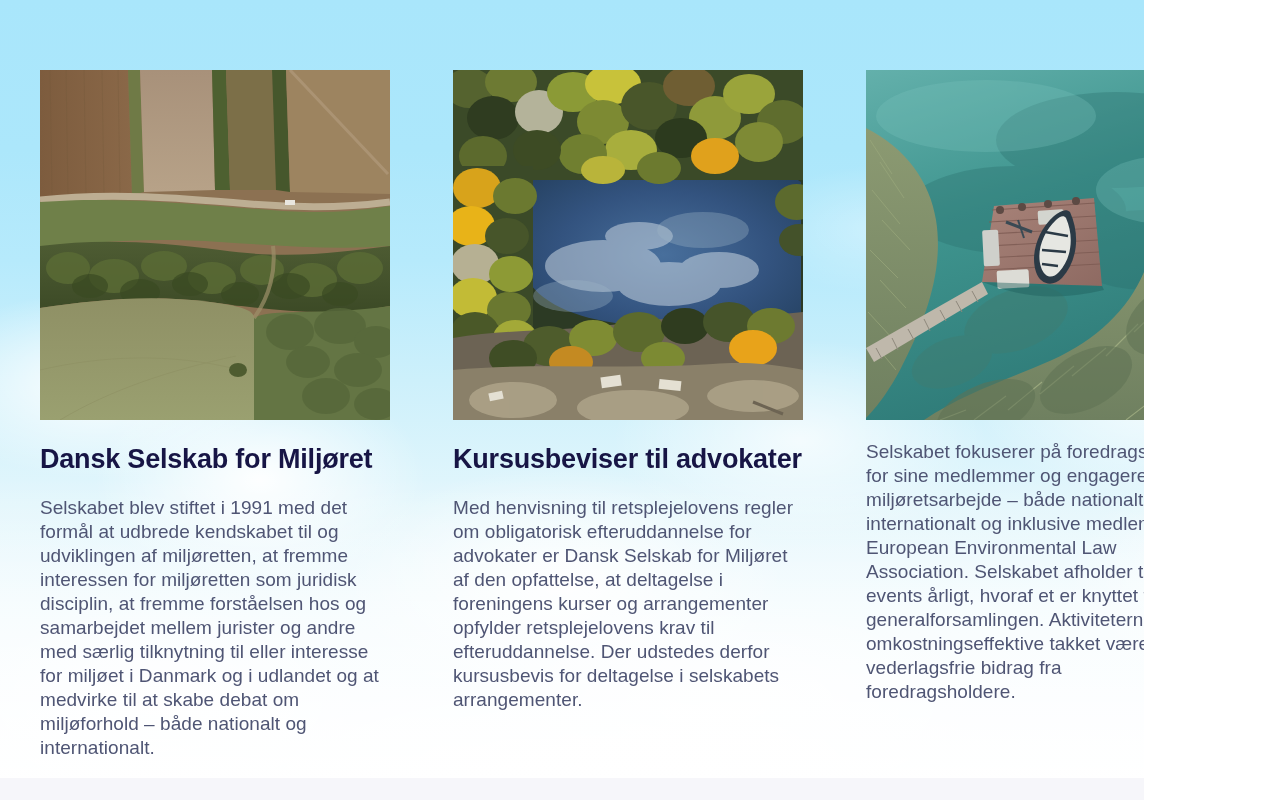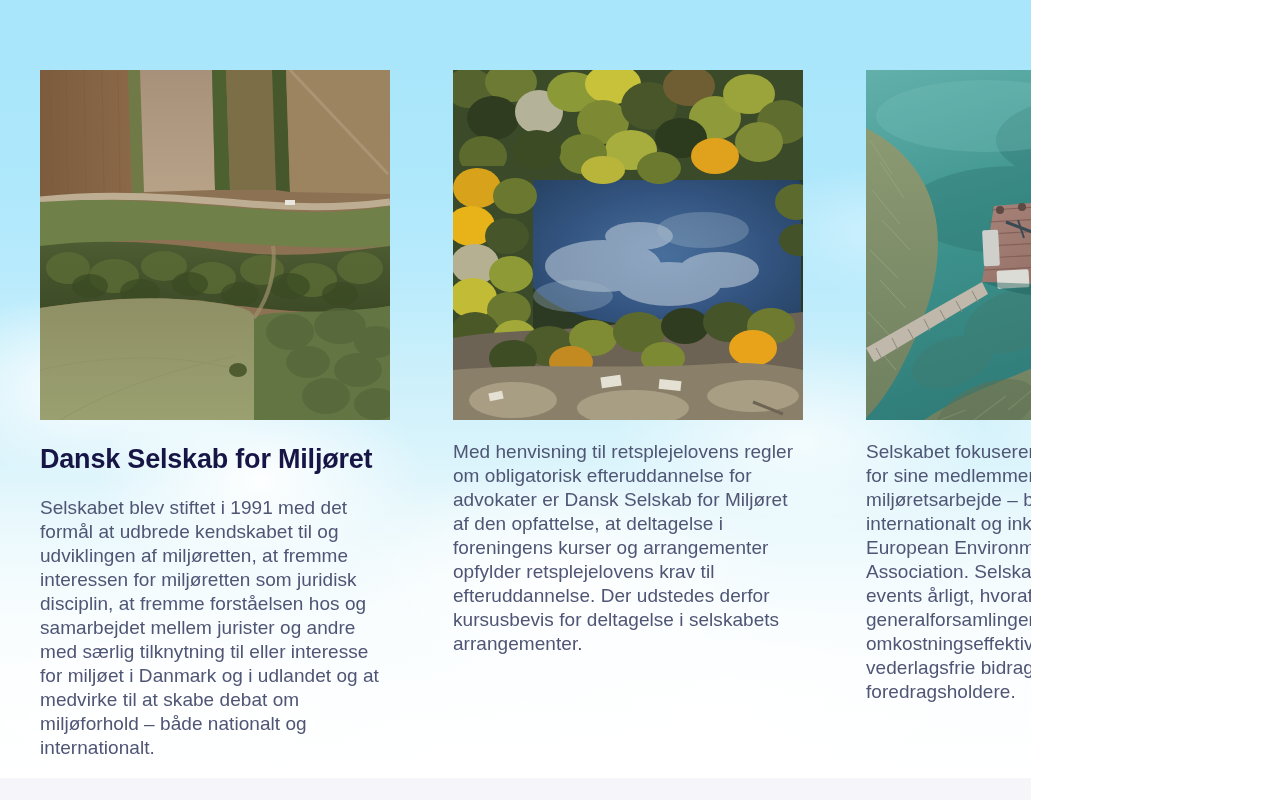--- a/index.html
+++ b/index.html
@@ -13,21 +13,21 @@
   body {
     font-family: "Liberation Sans", sans-serif;
     background: #ffffff;
     position: relative;
   }
 
   
   .page {
     position: absolute;
     inset: 0;
-    width: 1031px;
+    width: 1144px;
     height: 800px;
     background: #f9a8d4;
     overflow: hidden;
   }
 
   
   .sky-base {
     position: absolute;
     inset: 0;
     background: linear-gradient(to bottom,
@@ -306,20 +306,21 @@
             <ellipse cx="300" cy="326" rx="46" ry="16"></ellipse>
           </g>
           <g fill="#e4e0d3">
             <rect x="148" y="306" width="20" height="11" transform="rotate(-8 158 311)"></rect>
             <rect x="206" y="310" width="22" height="10" transform="rotate(6 217 315)"></rect>
             <rect x="36" y="322" width="14" height="8" transform="rotate(-12 43 326)"></rect>
           </g>
           <path d="M300,332 L330,344" stroke="#6d6453" stroke-width="3"></path>
         </svg>
       </div>
+      <h2 class="card-title">Kursusbeviser til advokater</h2>
       <p class="card-body">Med henvisning til retsplejelovens regler om obligatorisk efteruddannelse for advokater er Dansk Selskab for Miljøret af den opfattelse, at deltagelse i foreningens kurser og arrangementer opfylder retsplejelovens krav til efteruddannelse. Der udstedes derfor kursusbevis for deltagelse i selskabets arrangementer.</p>
     </div>
 
     <div class="col">
       <div class="card-image">
         <svg viewBox="0 0 350 350" preserveAspectRatio="none" role="img">
           <defs>
             <linearGradient id="wt" x1="0" y1="0" x2="0.3" y2="1">
               <stop offset="0" stop-color="#63b0ab"></stop>
                 <stop offset="45%" stop-color="#3f958f"></stop>

